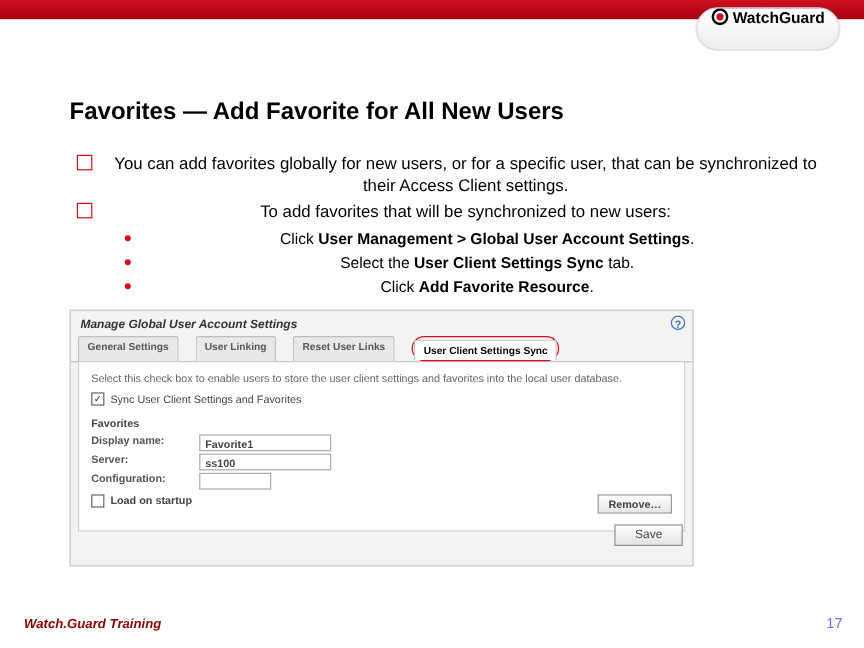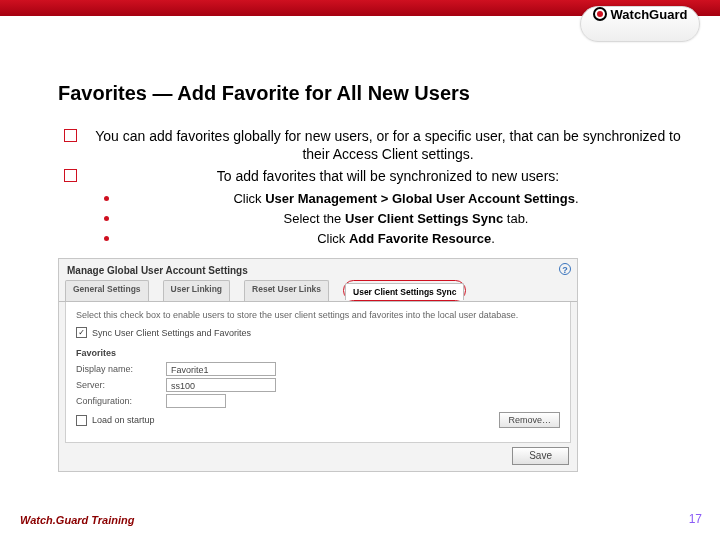--- a/index.html
+++ b/index.html
@@ -98,20 +98,21 @@
     font-size:9px;
     color:#444;
     position:relative;
     padding-bottom:28px;
   }
   .panel-title {
     padding:6px 8px 4px;
     font-weight:bold;
     font-size:10px;
     color:#333;
+    font-style:italic;
   }
   .help-icon {
     position:absolute;
     right:6px; top:4px;
     width:12px; height:12px;
     border:1px solid #3a74bd;
     border-radius:50%;
     color:#3a74bd;
     font-size:9px;
     font-weight:bold;
@@ -155,21 +156,21 @@
   .desc { color:#666; margin-bottom:6px; line-height:1.25; }
   .chk-row { display:flex; align-items:center; gap:5px; margin-bottom:10px; }
   .chk {
     width:11px; height:11px;
     border:1px solid #666;
     background:#fff;
     display:inline-flex; align-items:center; justify-content:center;
     font-size:8px; color:#222;
   }
   .section-label { font-weight:bold; margin:6px 0 4px; }
-  .form-row { display:flex; align-items:center; margin:2px 0; }
+  .form-row { display:flex; align-items:flex-start; margin:2px 0;font-weight:bold; }
   .form-label { width:90px; color:#555; }
   .form-input {
     height:14px;
     border:1px solid #aaa;
     background:#fff;
     padding:0 4px;
     min-width:110px;
     line-height:14px;
     font-size:9px;
   }
@@ -189,21 +190,21 @@
   }
   .addlink-circle {
     display:inline-block;
     border:1.5px solid #cf1020;
     border-radius:10px;
     padding:1px 10px;
   }
   .save-btn {
     position:absolute;
     right:8px;
-    bottom:6px;
+    bottom:16px;
     height:18px;
     padding:0 16px;
     border:1px solid #8f8f8f;
     background:linear-gradient(#fff,#e2e2e2);
     font-size:10px;
     line-height:16px;
   }
 
   .footer-left {
     position:absolute;

